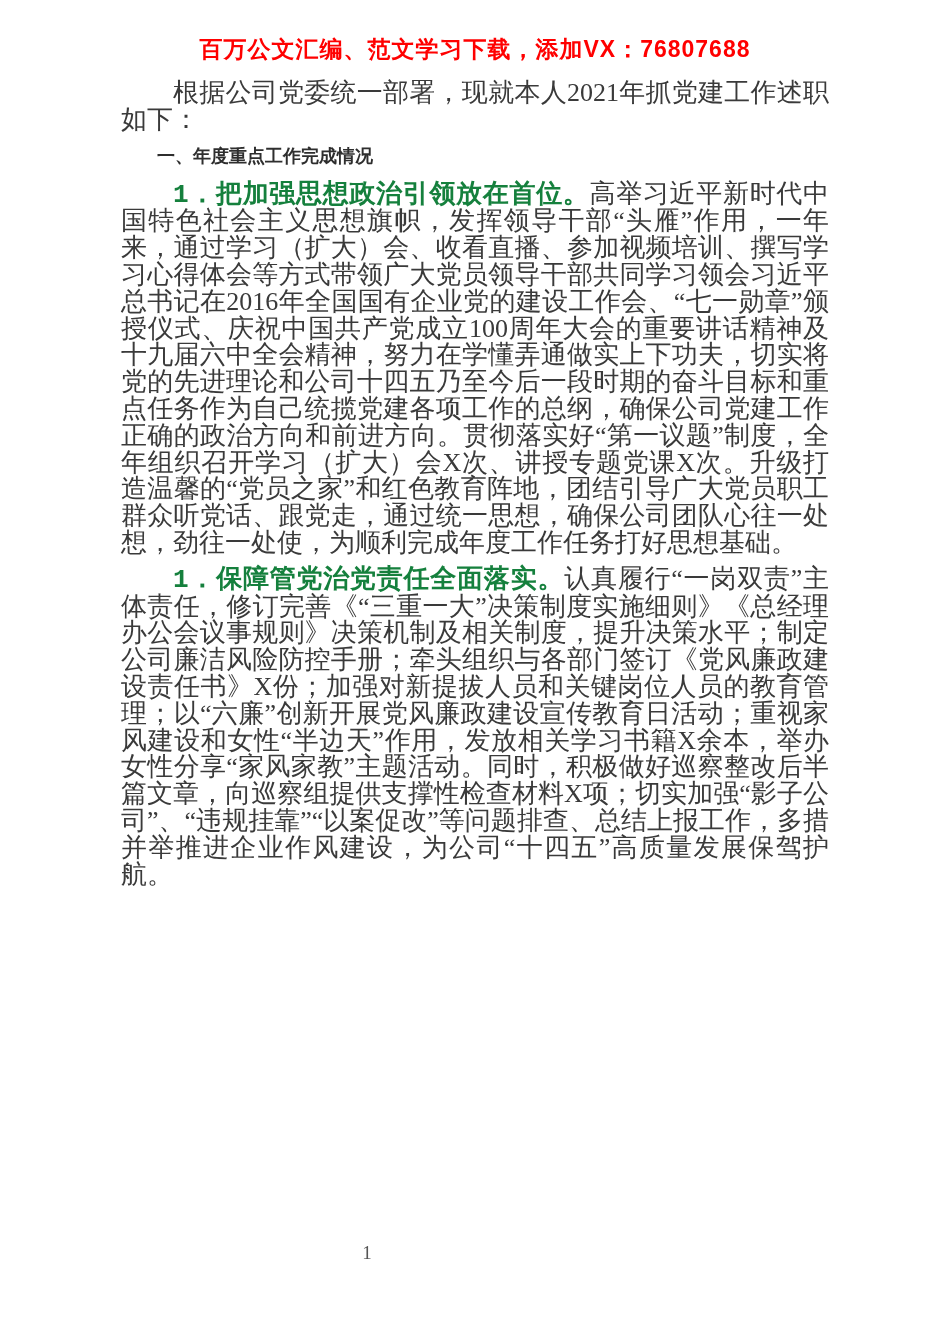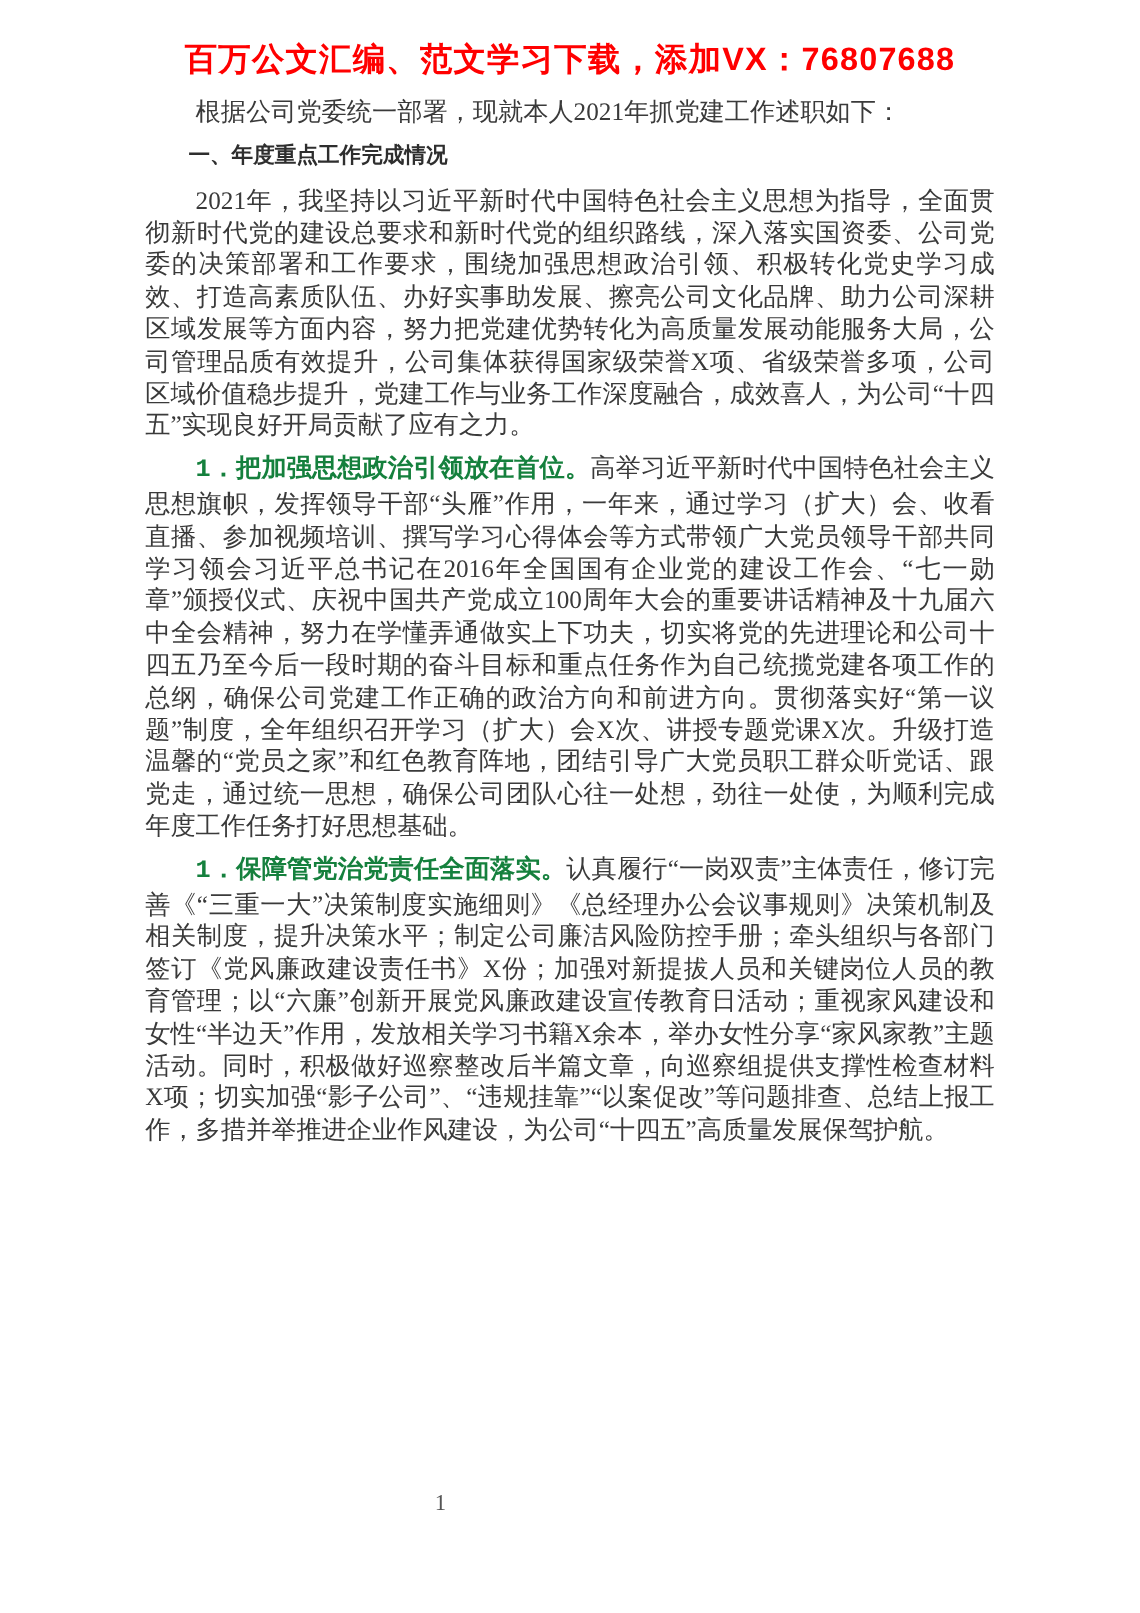--- a/index.html
+++ b/index.html
@@ -18,28 +18,28 @@
   .content {
     position: absolute;
     left: 121px;
     top: 34px;
     width: 708px;
   }
   .promo {
     text-align: center;
     font-family: "Liberation Sans", sans-serif;
     font-weight: bold;
-    font-size: 27px;
+    font-size: 23px;
     line-height: 30px;
     color: #ff0000;
     margin: 0 0 16px 0;
     letter-spacing: 1px;
   }
   p.body {
-    font-size: 21px;
+    font-size: 26px;
     line-height: 26.8px;
     color: #3a3a3a;
     text-align: justify;
     text-indent: 2em;
     margin: 0 0 9px 0;
   }
   .sec-heading {
     font-family: "Liberation Sans", sans-serif;
     font-weight: bold;
     font-size: 18px;
@@ -69,21 +69,20 @@
 
 <div class="page">
   <div class="content">
 
     <div class="promo">百万公文汇编、范文学习下载，添加VX：76807688</div>
 
     <p class="body">根据公司党委统一部署，现就本人2021年抓党建工作述职如下：</p>
 
     <div class="sec-heading">一、年度重点工作完成情况</div>
 
-    <p class="body">2021年，我坚持以习近平新时代中国特色社会主义思想为指导，全面贯彻新时代党的建设总要求和新时代党的组织路线，深入落实国资委、公司党委的决策部署和工作要求，围绕加强思想政治引领、积极转化党史学习成效、打造高素质队伍、办好实事助发展、擦亮公司文化品牌、助力公司深耕区域发展等方面内容，努力把党建优势转化为高质量发展动能服务大局，公司管理品质有效提升，公司集体获得国家级荣誉X项、省级荣誉多项，公司区域价值稳步提升，党建工作与业务工作深度融合，成效喜人，为公司“十四五”实现良好开局贡献了应有之力。</p>
 
 
     <p class="body"><span class="lead">1．把加强思想政治引领放在首位。</span><span>高举习近平新时代中国特色社会主义思想旗帜，发挥领导干部“头雁”作用，一年来，通过学习（扩大）会、收看直播、参加视频培训、撰写学习心得体会等方式带领广大党员领导干部共同学习领会习近平总书记在2016年全国国有企业党的建设工作会、“七一勋章”颁授仪式、庆祝中国共产党成立100周年大会的重要讲话精神及十九届六中全会精神，努力在学懂弄通做实上下功夫，切实将党的先进理论和公司十四五乃至今后一段时期的奋斗目标和重点任务作为自己统揽党建各项工作的总纲，确保公司党建工作正确的政治方向和前进方向。贯彻落实好“第一议题”制度，全年组织召开学习（扩大）会X次、讲授专题党课X次。升级打造温馨的“党员之家”和红色教育阵地，团结引导广大党员职工群众听党话、跟党走，通过统一思想，确保公司团队心往一处想，劲往一处使，为顺利完成年度工作任务打好思想基础。</span></p>
 
 
     <p class="body"><span class="lead">1．保障管党治党责任全面落实。</span><span>认真履行“一岗双责”主体责任，修订完善《“三重一大”决策制度实施细则》《总经理办公会议事规则》决策机制及相关制度，提升决策水平；制定公司廉洁风险防控手册；牵头组织与各部门签订《党风廉政建设责任书》X份；加强对新提拔人员和关键岗位人员的教育管理；以“六廉”创新开展党风廉政建设宣传教育日活动；重视家风建设和女性“半边天”作用，发放相关学习书籍X余本，举办女性分享“家风家教”主题活动。同时，积极做好巡察整改后半篇文章，向巡察组提供支撑性检查材料X项；切实加强“影子公司”、“违规挂靠”“以案促改”等问题排查、总结上报工作，多措并举推进企业作风建设，为公司“十四五”高质量发展保驾护航。</span></p>
 
 
   </div>
 

